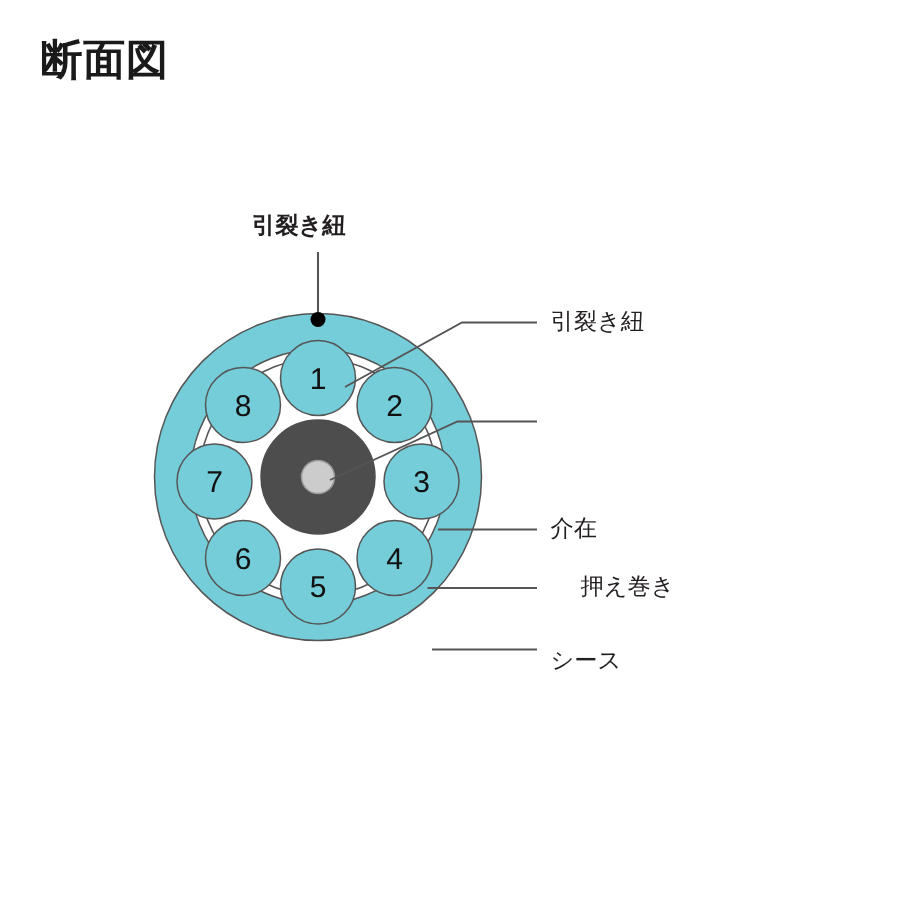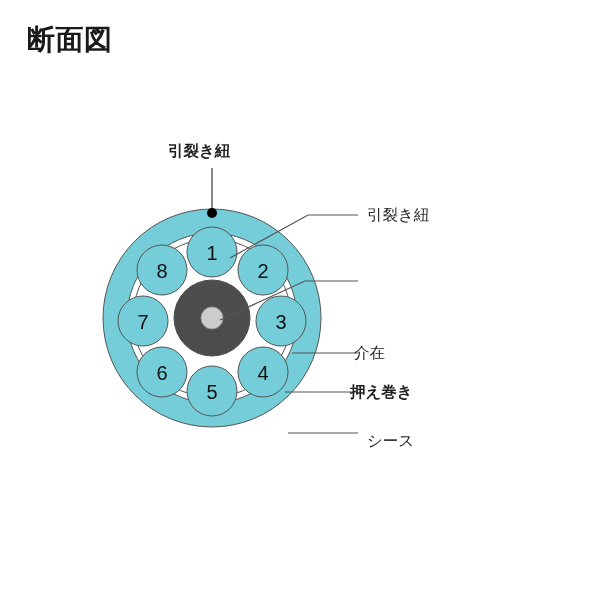--- a/index.html
+++ b/index.html
@@ -104,19 +104,19 @@
 
     <line x1="288" y1="433" x2="358" y2="433" stroke="#555555" stroke-width="1.2"></line>
 
   </svg>
 
   <div class="lbl" style="left:168px; top:143px;font-weight:bold;">引裂き紐</div>
 
   <div class="lbl" style="left:367px; top:207px;">引裂き紐</div>
 
 
-  <div class="lbl" style="left:354px; top:345px;">介在</div>
+  <div class="lbl" style="left:367px; top:345px;">介在</div>
 
-  <div class="lbl" style="left:350px; top:384px;font-weight:bold;">押え巻き</div>
+  <div class="lbl" style="left:387px; top:384px;">押え巻き</div>
 
   <div class="lbl" style="left:367px; top:433px;text-align:center;">シース</div>
 
 </div>
 
 </body></html>

